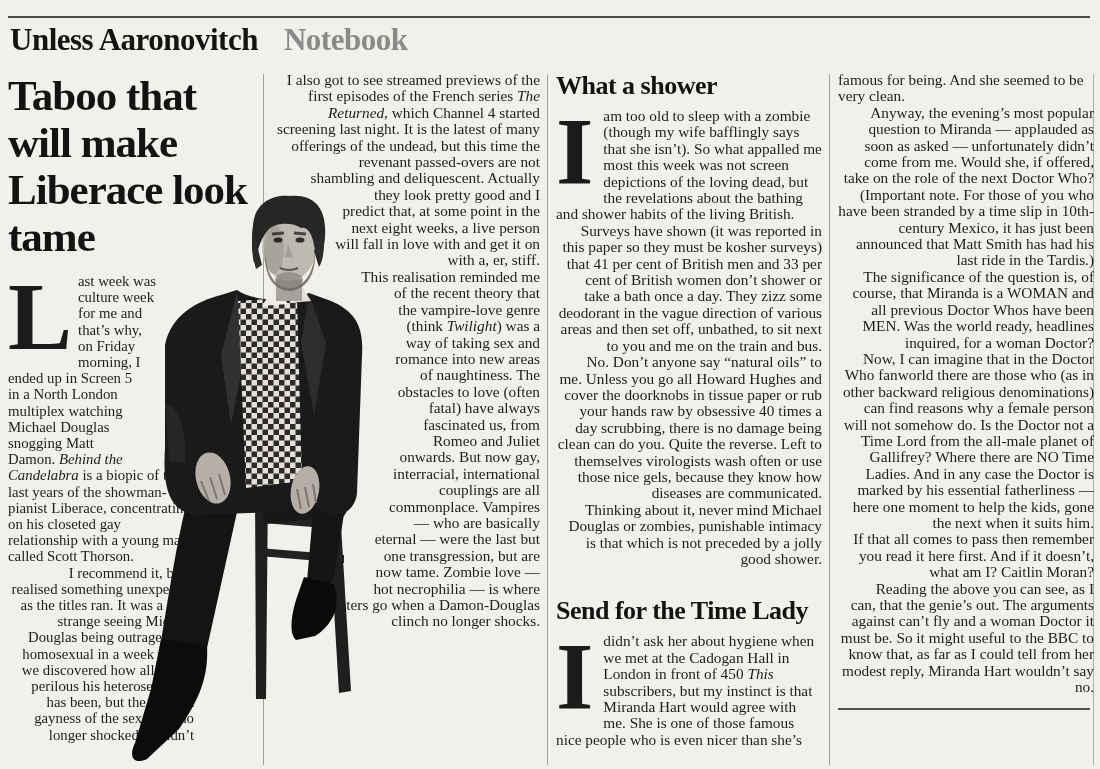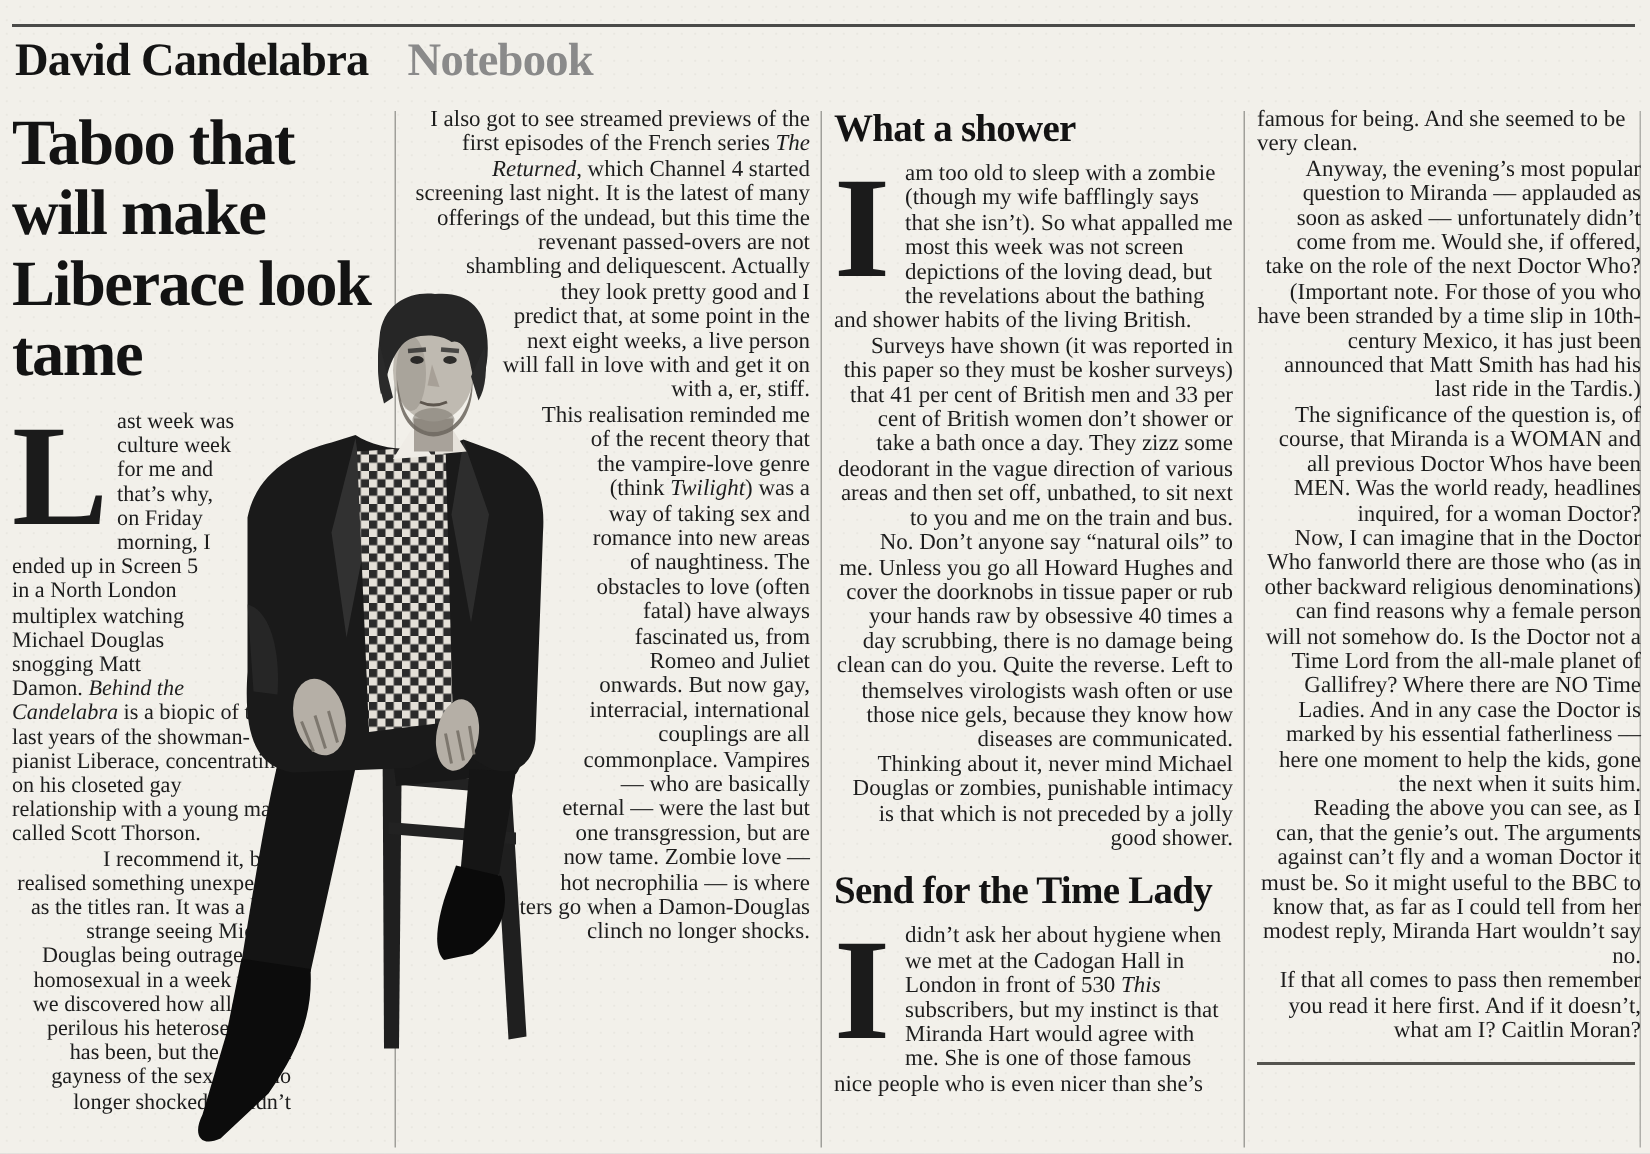--- a/index.html
+++ b/index.html
@@ -43,21 +43,21 @@
     float:left;font-weight:bold;color:#1b1b1b;
     font-size:96px;line-height:82px;height:80px;
     margin:3px 6px 0 0;
   }
   .dropcap.narrow{margin-right:10px;}
 
   .subhead{
     font-family:"Liberation Serif",serif;font-weight:bold;color:#131313;
     font-size:26px;line-height:28px;margin:0 0 8px 0;letter-spacing:-0.5px;
   }
-  .subhead.second{margin-top:13px;}
+  .subhead.second{margin-top:30px;}
 
   
   .wrap-left{
     float:left;width:120px;height:536px;
     shape-outside:polygon(0px 105px,26px 105px,26px 128px,51px 128px,51px 205px,88px 228px,108px 242px,108px 425px,95px 462px,81px 498px,63px 512px,8px 520px,0px 526px);
     shape-margin:7px;
   }
   .wrap-right{
     float:right;width:52px;height:186px;margin-top:322px;
     shape-outside:polygon(52px 0px,52px 186px,0px 186px,0px 120px,32px 28px);
@@ -70,21 +70,21 @@
   .handle{font-size:15px;letter-spacing:1px;color:#1b1b1b;margin-top:9px;font-weight:normal;}
 </style>
 </head>
 <body>
 
 <div id="page">
 
   <div class="top-rule"></div>
 
   <div class="masthead">
-    <span class="byline">David Candelabra</span><span class="section">Notebook</span>
+    <span class="byline">Unless Aaronovitch</span><span class="section">Notebook</span>
   </div>
 
   <div class="vrule" id="vrule1"></div>
   <div class="vrule" id="vrule2"></div>
   <div class="vrule" id="vrule3"></div>
   <div class="vrule" id="vrule4"></div>
 
   <div class="col" id="col1">
     <h1 class="headline">Taboo that will make Liberace look tame</h1>
     <div class="body-wrap">
@@ -105,32 +105,32 @@
   <div class="col" id="col3">
     <h2 class="subhead">What a shower</h2>
     <div>
         <p class="bp"><span class="dropcap narrow">I</span><span>am too old to sleep with a zombie (though my wife bafflingly says that she isn’t). So what appalled me most this week was not screen depictions of the loving dead, but the revelations about the bathing and shower habits of the living British.</span></p>
         <p class="bp ind"><span>Surveys have shown (it was reported in this paper so they must be kosher surveys) that 41 per cent of British men and 33 per cent of British women don’t shower or take a bath once a day. They zizz some deodorant in the vague direction of various areas and then set off, unbathed, to sit next to you and me on the train and bus.</span></p>
         <p class="bp ind"><span>No. Don’t anyone say “natural oils” to me. Unless you go all Howard Hughes and cover the doorknobs in tissue paper or rub your hands raw by obsessive 40 times a day scrubbing, there is no damage being clean can do you. Quite the reverse. Left to themselves virologists wash often or use those nice gels, because they know how diseases are communicated.</span></p>
         <p class="bp ind"><span>Thinking about it, never mind Michael Douglas or zombies, punishable intimacy is that which is not preceded by a jolly good shower.</span></p>
       </div>
     <h2 class="subhead second">Send for the Time Lady</h2>
     <div>
-        <p class="bp"><span class="dropcap narrow">I</span><span>didn’t ask her about hygiene when we met at the Cadogan Hall in London in front of 530 </span><i>This</i><span> subscribers, but my instinct is that Miranda Hart would agree with me. She is one of those famous nice people who is even nicer than she’s</span></p>
+        <p class="bp"><span class="dropcap narrow">I</span><span>didn’t ask her about hygiene when we met at the Cadogan Hall in London in front of 450 </span><i>This</i><span> subscribers, but my instinct is that Miranda Hart would agree with me. She is one of those famous nice people who is even nicer than she’s</span></p>
       </div>
   </div>
 
   <div class="col" id="col4">
     <div>
         <p class="bp"><span>famous for being. And she seemed to be very clean.</span></p>
         <p class="bp ind"><span>Anyway, the evening’s most popular question to Miranda — applauded as soon as asked — unfortunately didn’t come from me. Would she, if offered, take on the role of the next Doctor Who? (Important note. For those of you who have been stranded by a time slip in 10th-century Mexico, it has just been announced that Matt Smith has had his last ride in the Tardis.)</span></p>
         <p class="bp ind"><span>The significance of the question is, of course, that Miranda is a WOMAN and all previous Doctor Whos have been MEN. Was the world ready, headlines inquired, for a woman Doctor?</span></p>
         <p class="bp ind"><span>Now, I can imagine that in the Doctor Who fanworld there are those who (as in other backward religious denominations) can find reasons why a female person will not somehow do. Is the Doctor not a Time Lord from the all-male planet of Gallifrey? Where there are NO Time Ladies. And in any case the Doctor is marked by his essential fatherliness — here one moment to help the kids, gone the next when it suits him.</span></p>
+        <p class="bp ind"><span>If that all comes to pass then remember you read it here first. And if it doesn’t, what am I? Caitlin Moran?</span></p>
         <p class="bp ind"><span>Reading the above you can see, as I can, that the genie’s out. The arguments against can’t fly and a woman Doctor it must be. So it might useful to the BBC to know that, as far as I could tell from her modest reply, Miranda Hart wouldn’t say no.</span></p>
-        <p class="bp ind"><span>If that all comes to pass then remember you read it here first. And if it doesn’t, what am I? Caitlin Moran?</span></p>
       </div>
     <div class="foot-rule"></div>
   </div>
 
   <svg class="photo" viewBox="0 0 240 576" role="img" aria-label="bearded-man-in-dark-jacket-and-checked-shirt-seated-on-tall-stool">
     <defs>
       <pattern id="check" width="11" height="11" patternUnits="userSpaceOnUse">
         <rect width="11" height="11" fill="#e4e0d8"></rect>
         <rect x="0" y="0" width="5.5" height="5.5" fill="#2b2b2b"></rect>
         <rect x="5.5" y="5.5" width="5.5" height="5.5" fill="#2b2b2b"></rect>

